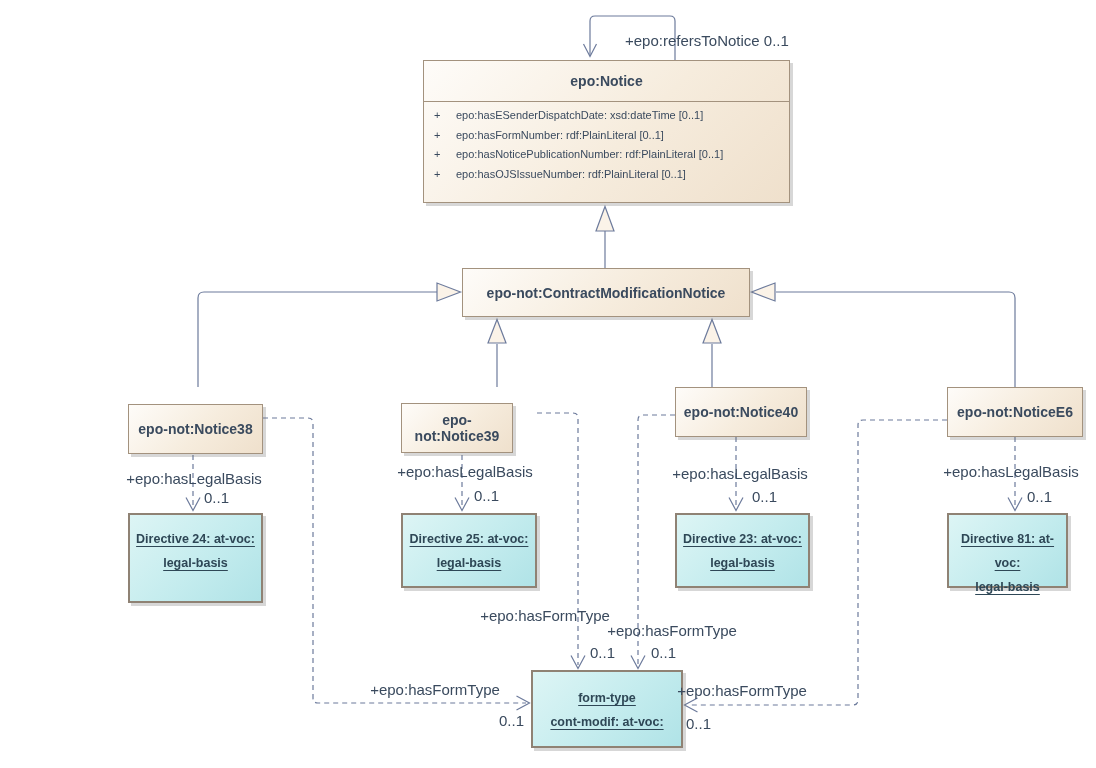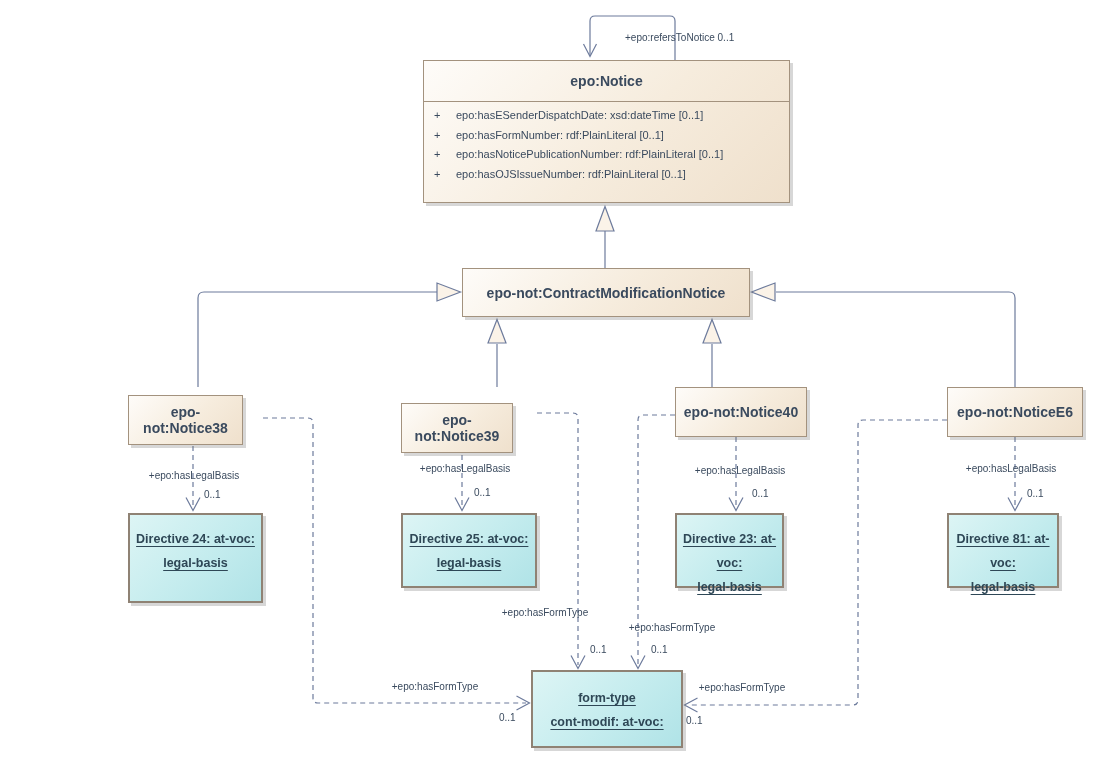--- a/index.html
+++ b/index.html
@@ -22,21 +22,21 @@
   .attr{display:flex;font-size:11px;line-height:19.5px;white-space:nowrap;}
   .attr .plus{width:22px;padding-left:10px;flex:none;}
   .teal{
     position:absolute;box-sizing:border-box;
     border:2px solid #8f8274;
     background:linear-gradient(135deg,#ddf5f5 0%,#c4ecee 55%,#b0e3e7 100%);
     box-shadow:3px 3px 0 rgba(110,110,110,0.28);
     text-align:center;font-weight:bold;font-size:12.5px;color:#2e4756;
   }
   .teal .tline{text-decoration:underline;text-underline-offset:3px;line-height:24px;}
-  .lbl{position:absolute;font-size:10px;color:#3a4a5e;white-space:nowrap;}
+  .lbl{position:absolute;font-size:15px;color:#3a4a5e;white-space:nowrap;}
   .lbl.c{transform:translateX(-50%);}
 </style>
 </head>
 <body>
 
 <div class="canvas">
 
   <svg class="wires" width="1096" height="768" viewBox="0 0 1096 768" fill="none" stroke="#6d7b9c" stroke-width="1.2">
 
     <path d="M 675 60 L 675 21 Q 675 16 670 16 L 595 16 Q 590 16 590 21 L 590 55"></path>
@@ -103,46 +103,46 @@
         <span class="plus">+</span>
         <span>epo:hasOJSIssueNumber: rdf:PlainLiteral [0..1]</span>
       </div>
     </div>
   </div>
 
   <div class="cls single" style="left:462px;top:268px;width:288px;height:49px;">
     <div class="cls-title">epo-not:ContractModificationNotice</div>
   </div>
 
-  <div class="cls single" style="left:128px;top:395px;width:115px;height:50px;">
+  <div class="cls single" style="left:128px;top:404px;width:135px;height:50px;">
     <div class="cls-title">epo-not:Notice38</div>
   </div>
   <div class="cls single" style="left:401px;top:387px;width:112px;height:50px;margin-top:16px;">
     <div class="cls-title">epo-not:Notice39</div>
   </div>
   <div class="cls single" style="left:675px;top:387px;width:132px;height:50px;">
     <div class="cls-title">epo-not:Notice40</div>
   </div>
   <div class="cls single" style="left:947px;top:387px;width:136px;height:50px;">
     <div class="cls-title">epo-not:NoticeE6</div>
   </div>
 
   <div class="teal" style="left:128px;top:513px;width:135px;height:90px;padding-top:12px;">
     <div class="tline">Directive 24: at-voc:</div>
     <div class="tline">legal-basis</div>
   </div>
   <div class="teal" style="left:401px;top:513px;width:136px;height:75px;padding-top:12px;">
     <div class="tline">Directive 25: at-voc:</div>
     <div class="tline">legal-basis</div>
   </div>
-  <div class="teal" style="left:675px;top:513px;width:109px;height:75px;padding-top:12px;">
+  <div class="teal" style="left:675px;top:513px;width:135px;height:75px;padding-top:12px;">
     <div class="tline">Directive 23: at-voc:</div>
     <div class="tline">legal-basis</div>
   </div>
-  <div class="teal" style="left:947px;top:513px;width:112px;height:75px;padding-top:12px;">
+  <div class="teal" style="left:947px;top:513px;width:121px;height:75px;padding-top:12px;">
     <div class="tline">Directive 81: at-voc:</div>
     <div class="tline">legal-basis</div>
   </div>
 
   <div class="teal" style="left:531px;top:670px;width:152px;height:78px;padding-top:14px;">
     <div class="tline">form-type</div>
     <div class="tline">cont-modif: at-voc:</div>
   </div>
 
   <div class="lbl" style="left:625px;top:32px;">+epo:refersToNotice 0..1</div>

